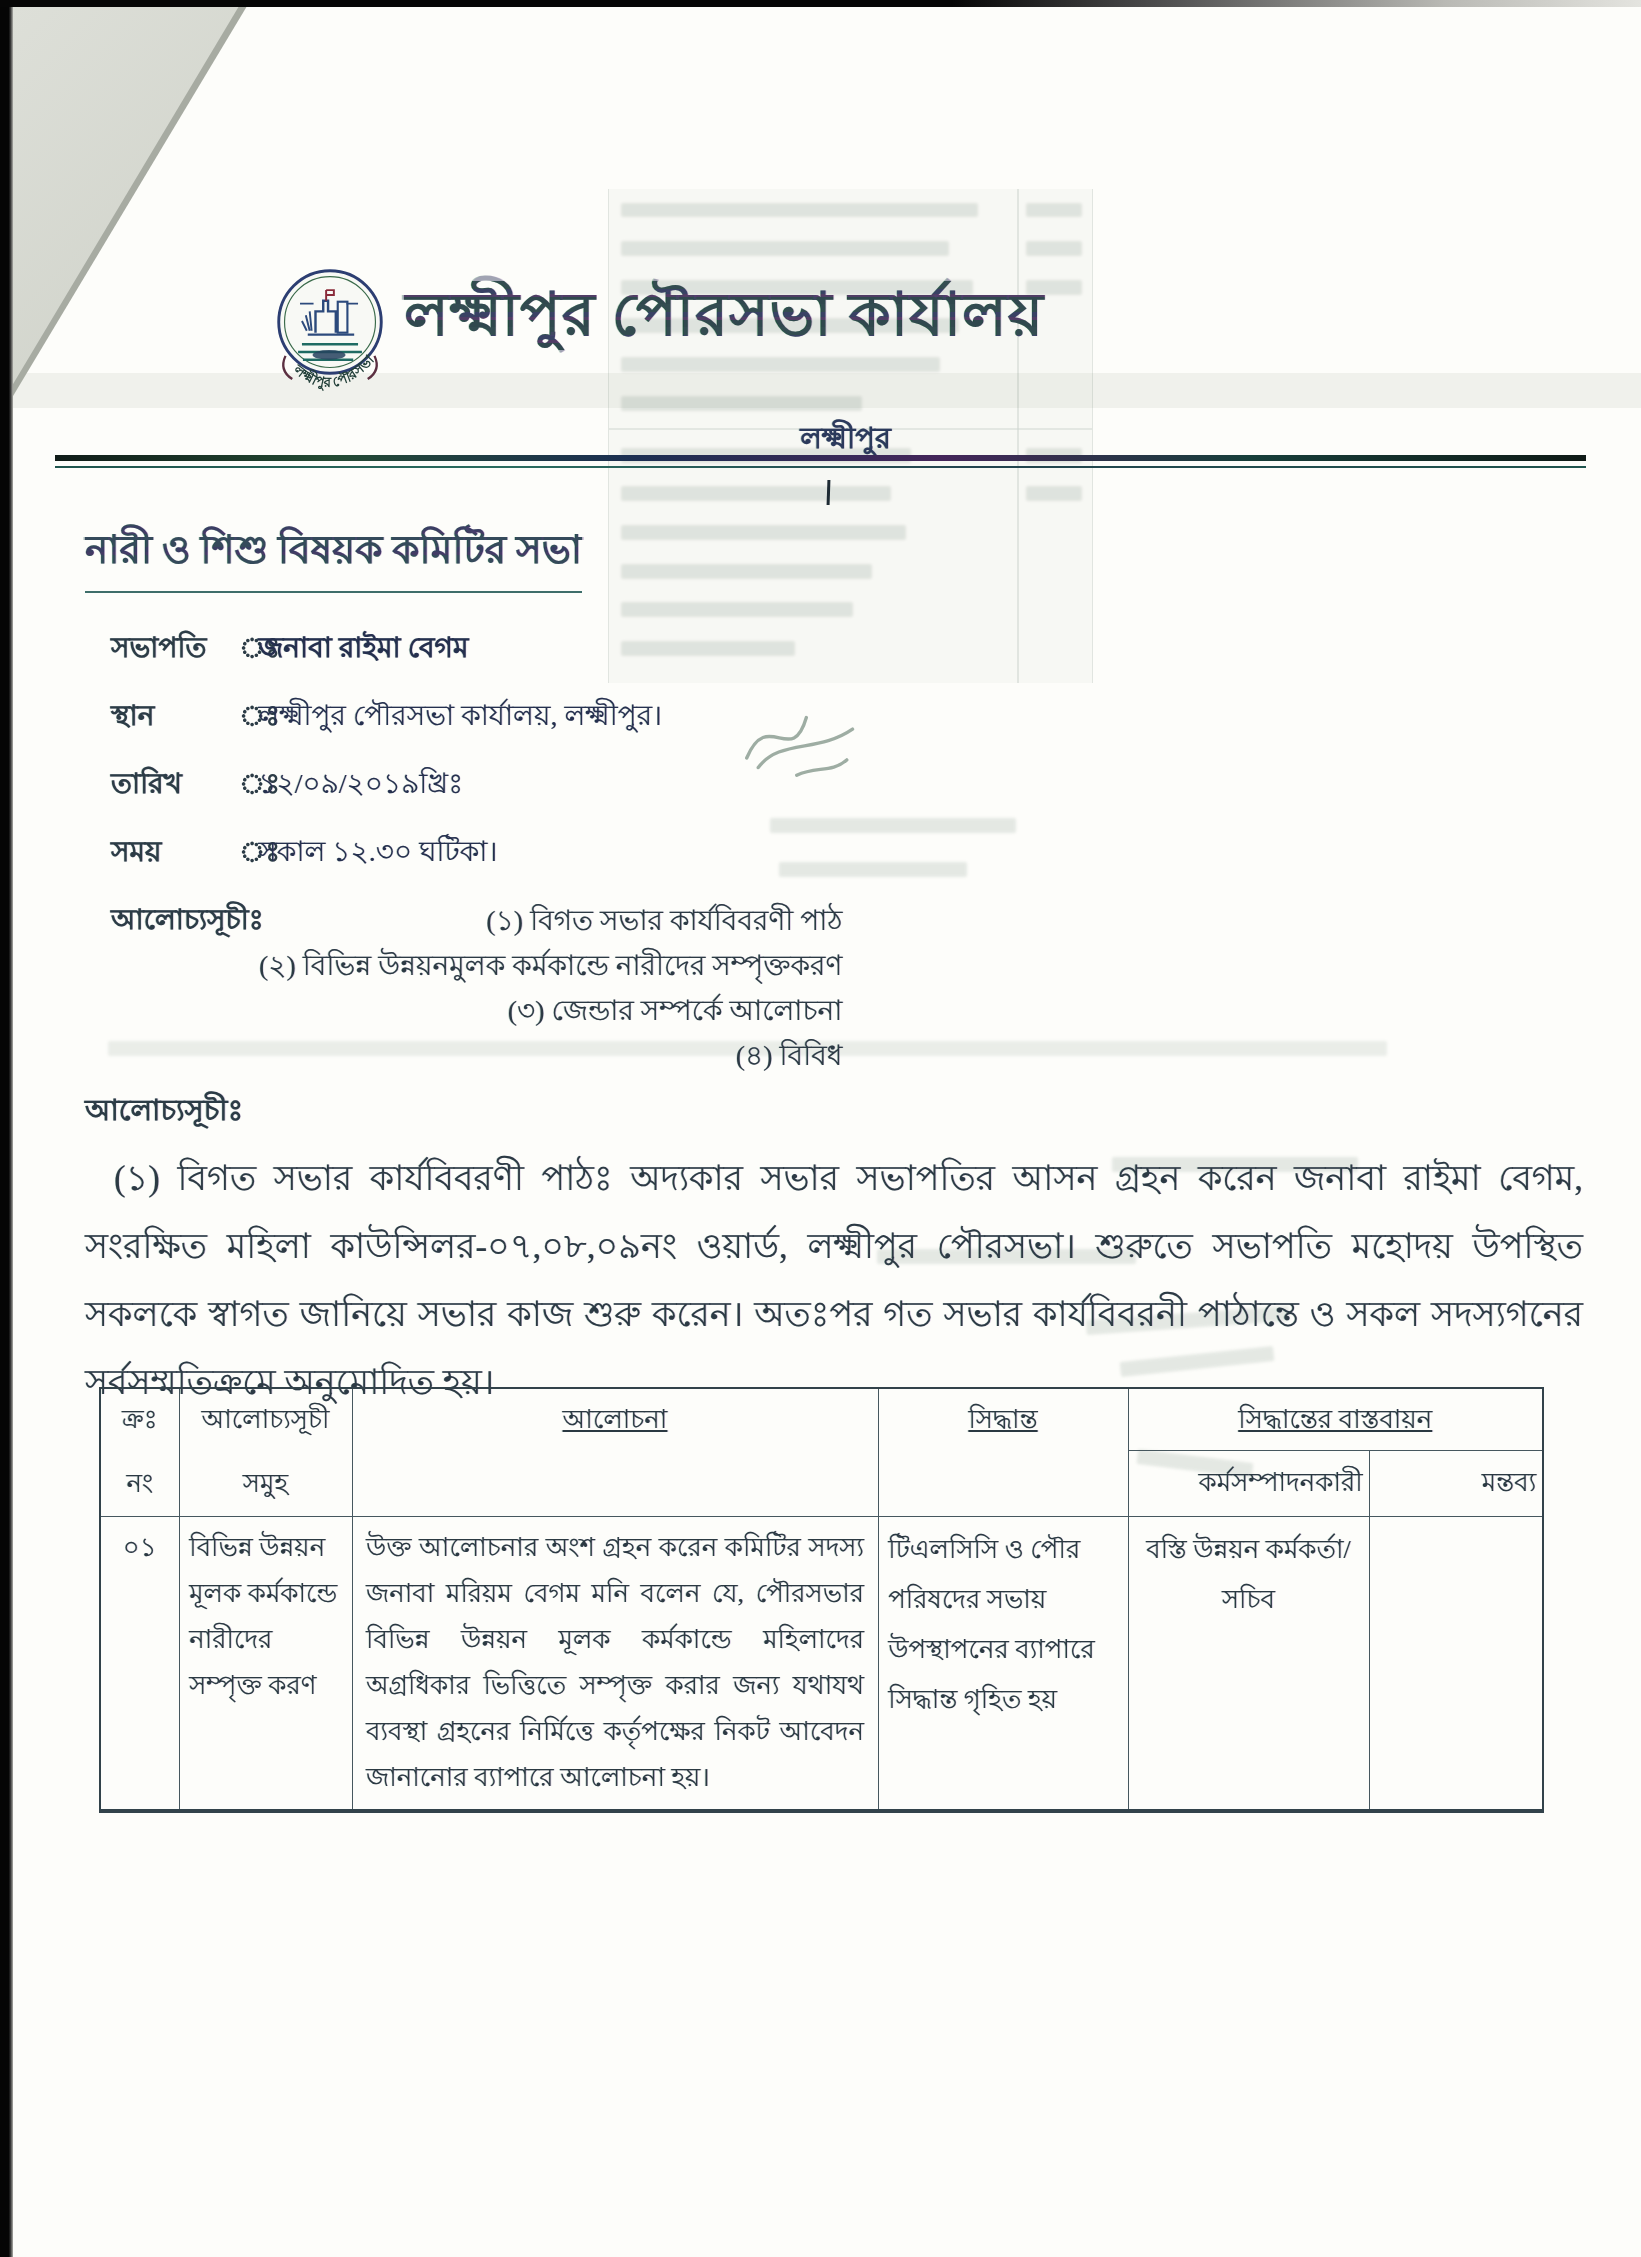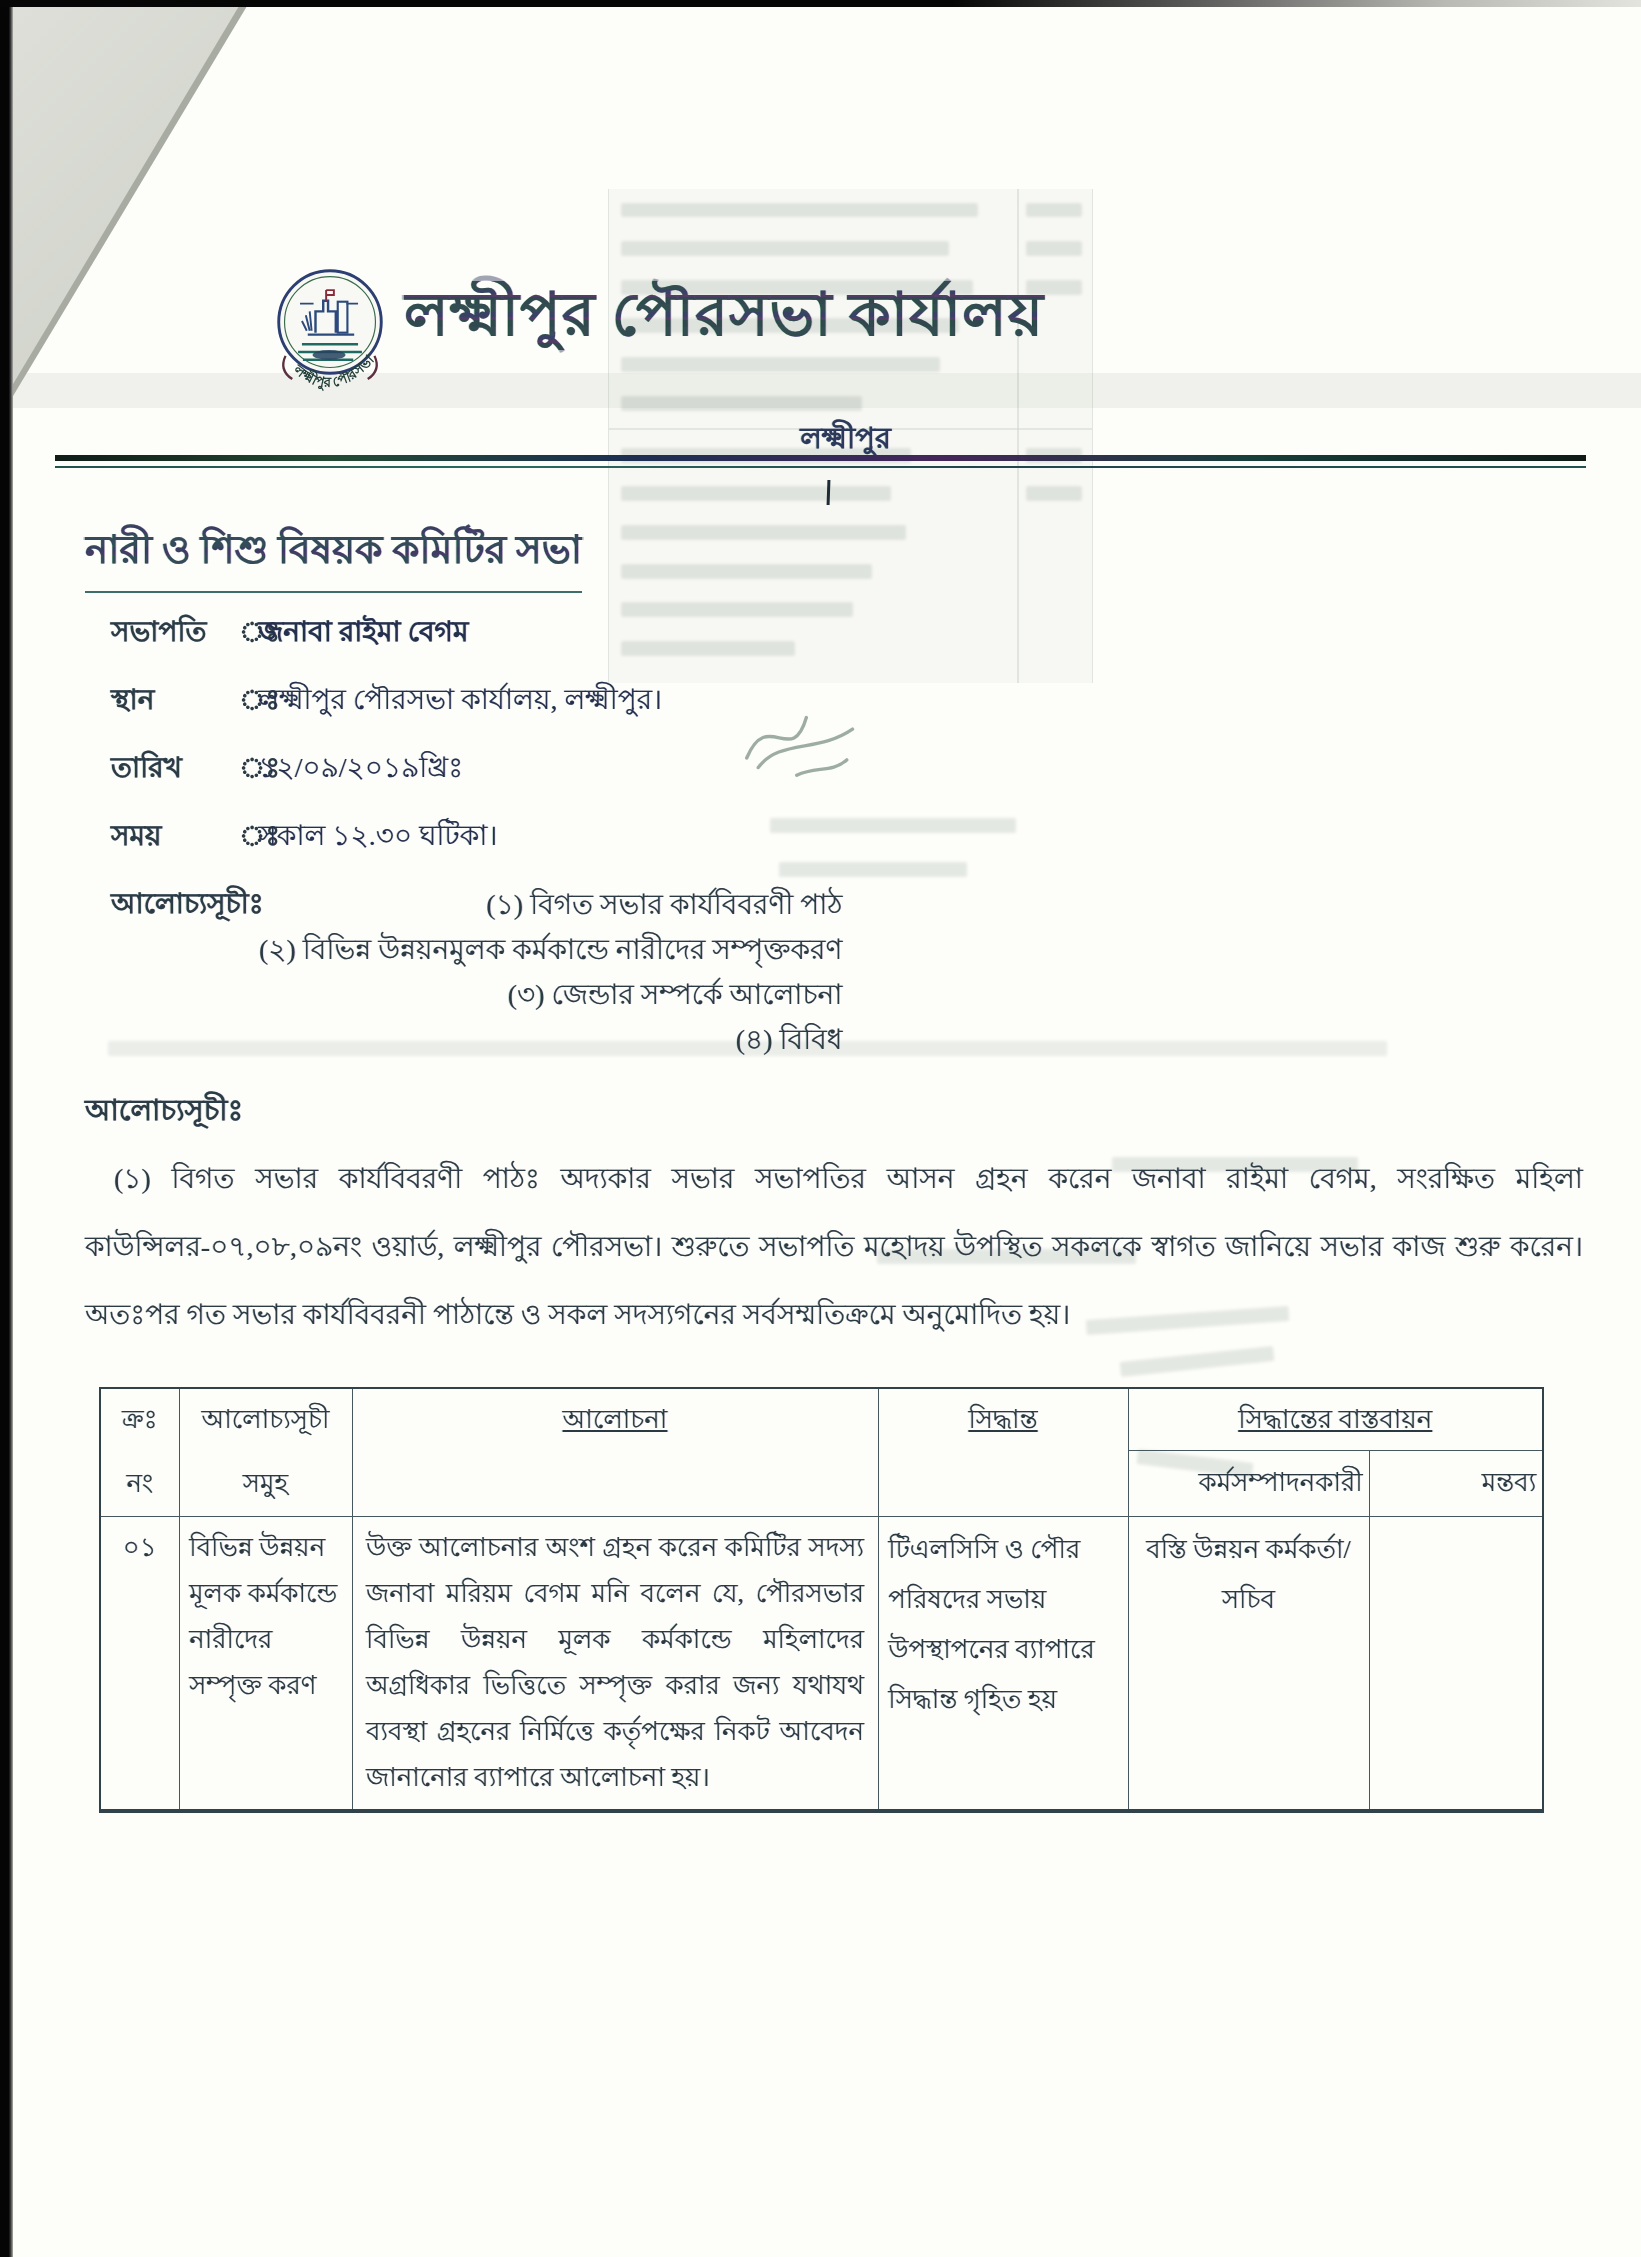--- a/index.html
+++ b/index.html
@@ -56,34 +56,34 @@
   .heading{position:absolute;left:85px;top:519px;z-index:2;display:inline-block;
     font-size:39px;font-weight:700;color:#2b4747;padding-bottom:6.8px;
     border-bottom:2.9px solid #3e6e6a;}
   @supports ((-webkit-background-clip:text) or (background-clip:text)){
     .heading{background:repeating-linear-gradient(180deg,#274b4b 0 6.8px,#32345c 6.8px 11.6px,#433060 11.6px 15.4px,#274b4b 15.4px 21px);
       -webkit-background-clip:text;background-clip:text;color:transparent;-webkit-text-fill-color:transparent;
       border-bottom:2.9px solid #3e6e6a;}
   }
 
   
-  .meta{position:absolute;left:111px;top:610px;width:1159px;z-index:2;font-size:28px;}
+  .meta{position:absolute;left:111px;top:626px;width:1159px;z-index:2;font-size:28px;}
   .mrow{height:68px;display:flex;align-items:flex-start;}
   .mlabel{display:inline-block;width:128px;font-weight:700;color:#2c3c46;}
   .mcolon{display:inline-block;width:19.3px;font-weight:700;color:#2c3c46;}
   .mvalue{color:#25304e;}
   .mvalue.strong{font-weight:700;}
   .arow{display:flex;align-items:flex-start;}
   .alabel{display:inline-block;width:148px;font-weight:700;color:#2c3c46;}
   .aitems{line-height:45px;color:#2c3a44;text-align:right;}
 
   
   .section-label{position:absolute;left:85px;top:1087px;z-index:2;font-size:29px;font-weight:700;color:#2c3c46;}
   .paragraph{position:absolute;left:85px;top:1145px;width:1498px;z-index:2;
-    font-size:28px;line-height:68px;text-align:justify;text-indent:29px;color:#2c3a44;}
+    font-size:35px;line-height:68px;text-align:justify;text-indent:29px;color:#2c3a44;}
 
   
   .grid{position:absolute;left:99px;top:1387px;width:1443px;z-index:2;
     border-collapse:collapse;table-layout:fixed;font-size:26px;color:#2b3942;
     border:2.9px solid #32424a;border-bottom-width:4.8px;}
   .grid th,.grid td{border:1.9px solid #46575e;font-weight:400;}
   .grid th{padding:3.9px 5.8px;}
   .stack{height:108px;display:flex;flex-direction:column;justify-content:space-between;
     align-items:center;padding:5.8px 0;}
   th.top{vertical-align:top;text-align:center;padding-top:9.7px;text-decoration:underline;}

